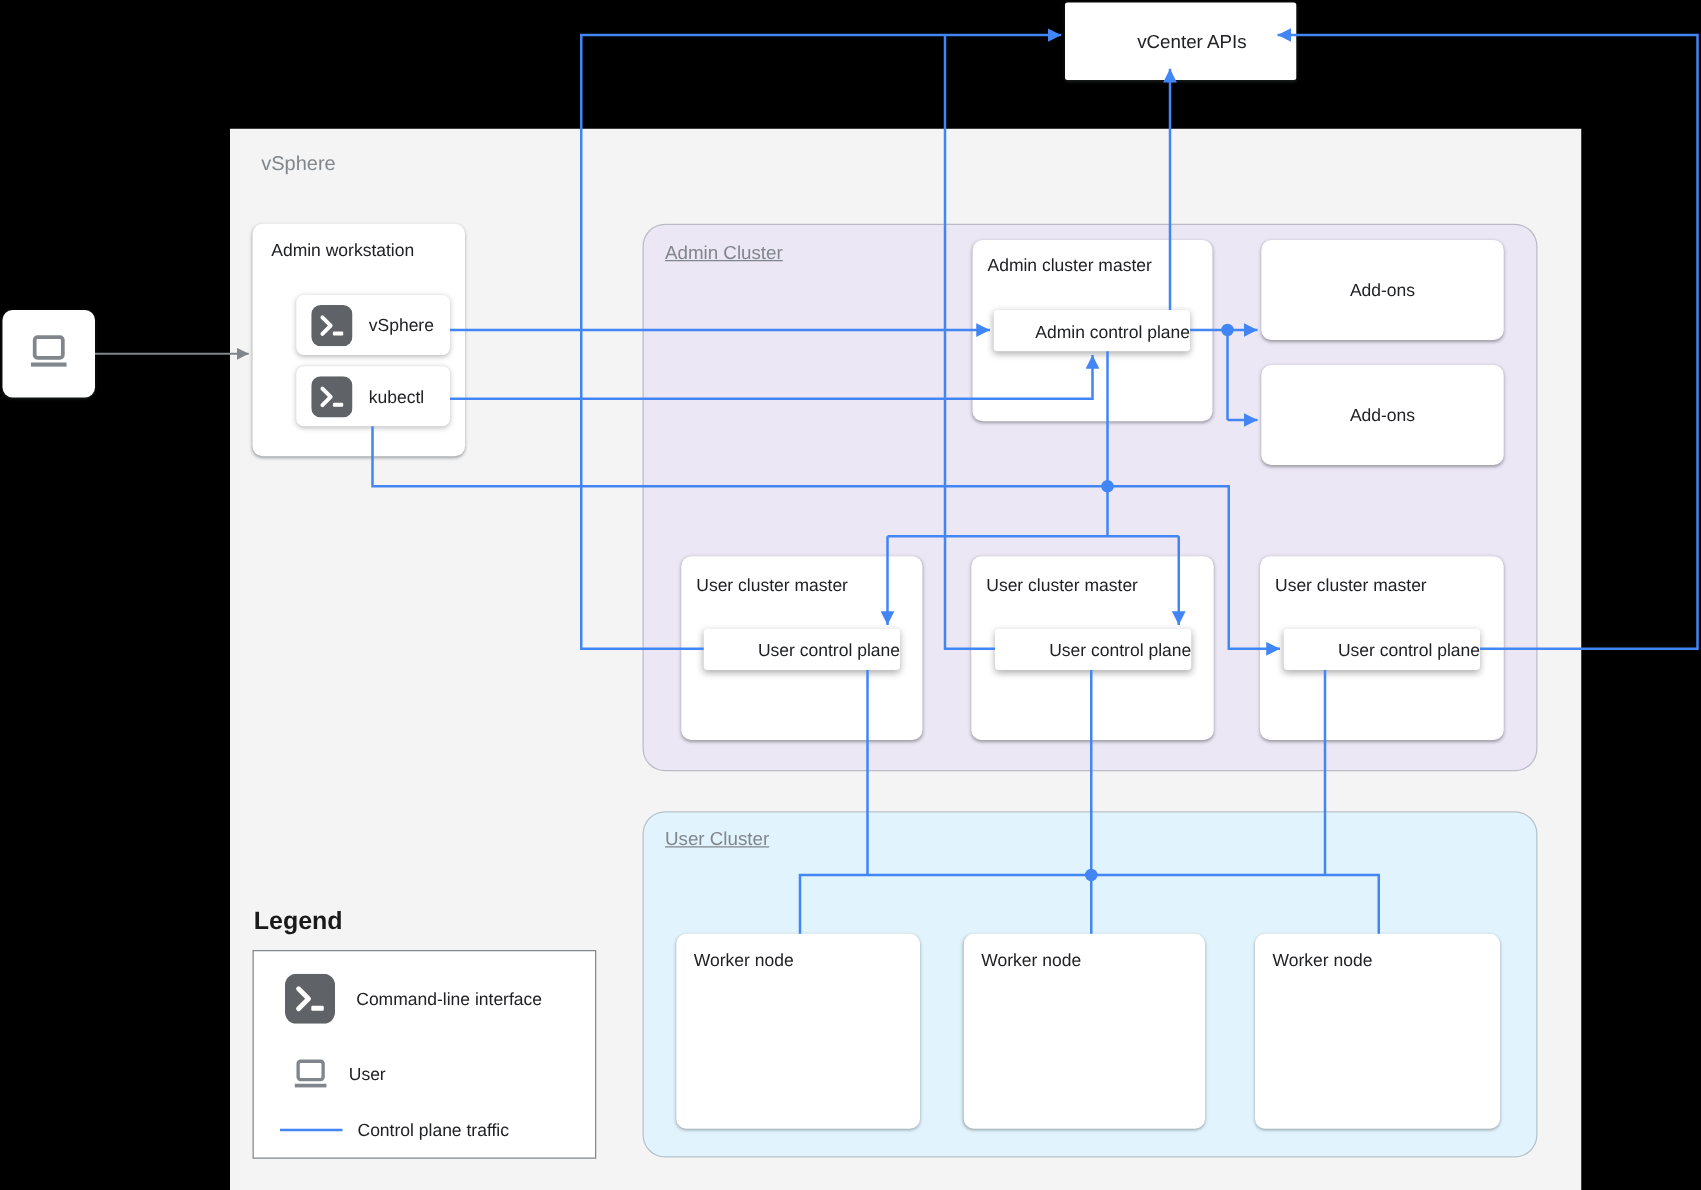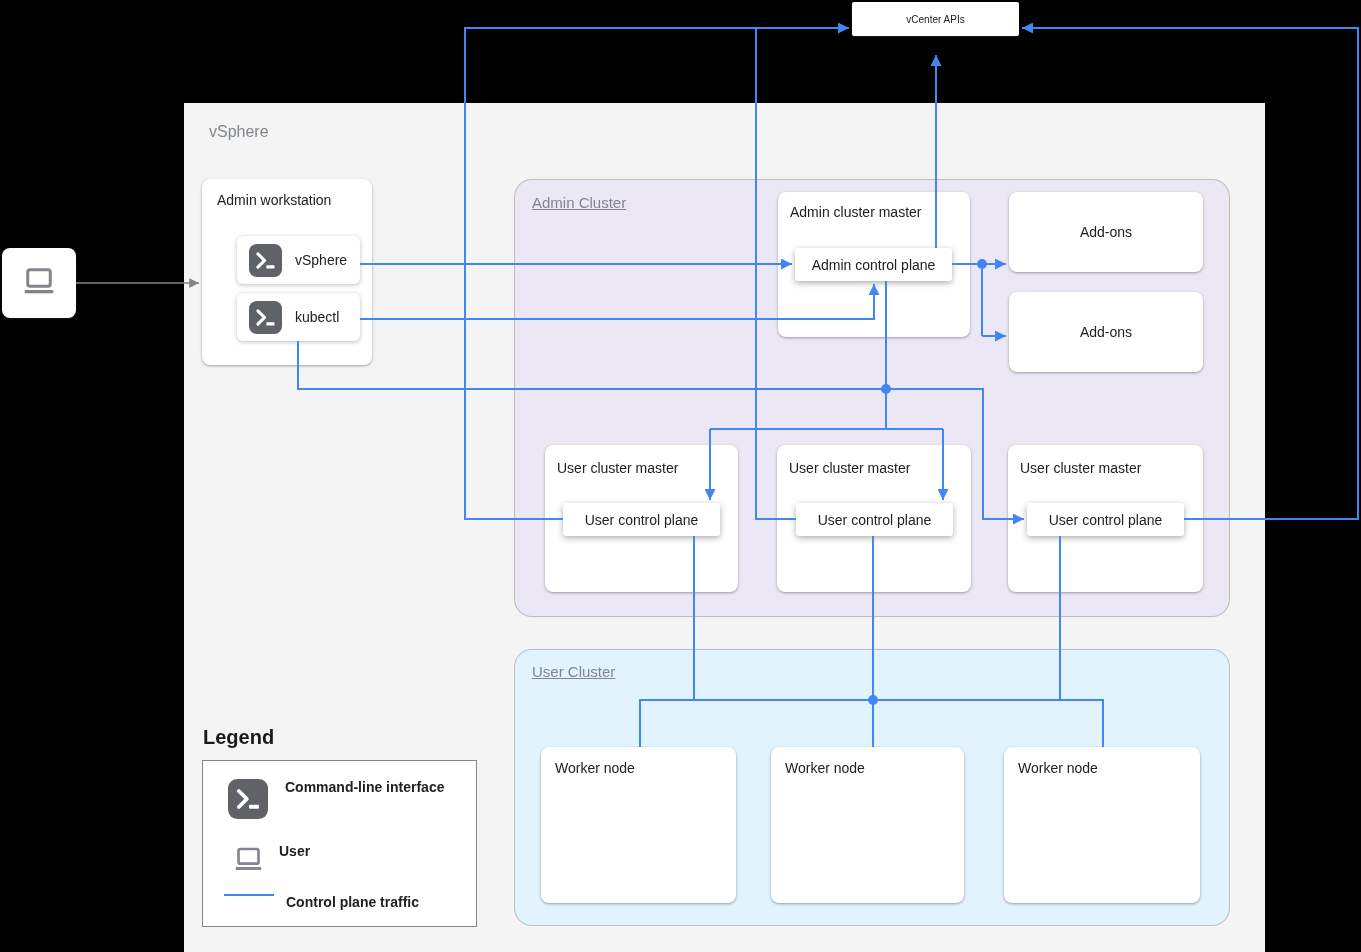--- a/index.html
+++ b/index.html
@@ -8,40 +8,40 @@
   }
   html,body{margin:0;padding:0;background:var(--black);}
   #canvas{position:relative;width:1361px;height:952px;background:var(--black);
           font-family:"Liberation Sans",sans-serif;color:var(--text);overflow:hidden;}
   .abs{position:absolute;}
   #vsphere{left:184px;top:103px;width:1081px;height:849px;background:var(--surface);}
   .area-label{font-size:16px;color:var(--muted);}
   .card{background:var(--card);border-radius:8px;
         box-shadow:0 1px 3px rgba(60,64,67,.32),0 1px 2px rgba(60,64,67,.18);}
   .cp-box{background:var(--card);border-radius:3px;box-shadow:0 2px 6px rgba(0,0,0,.32);
-          display:flex;align-items:center;justify-content:center;font-size:14px;}
+          display:flex;align-items:center;justify-content:flex-end;font-size:14px;}
   .box-title{position:absolute;font-size:14px;color:var(--text);white-space:nowrap;}
   .container-zone{border-radius:18px;border:1px solid rgba(128,134,139,.45);box-sizing:border-box;}
   #admin-cluster{left:514px;top:179px;width:716px;height:438px;background:var(--admin-bg);}
   #user-cluster{left:514px;top:649px;width:716px;height:277px;background:var(--user-bg);}
   .zone-label{position:absolute;left:17px;top:14px;font-size:15px;color:var(--muted);text-decoration:underline;}
-  #vcenter-box{left:852px;top:2px;width:167px;height:34px;background:var(--card);border-radius:2px;
-               display:flex;align-items:center;justify-content:center;font-size:10px;}
+  #vcenter-box{left:852px;top:2px;width:167px;height:62px;background:var(--card);border-radius:2px;
+               display:flex;align-items:center;justify-content:center;font-size:15px;padding-left:18px;}
   #user-box{left:2px;top:248px;width:74px;height:70px;background:var(--card);border-radius:8px;
             display:flex;align-items:center;justify-content:center;}
   #admin-ws{left:202px;top:179px;width:170px;height:186px;}
   .tool{position:absolute;left:35px;width:123px;height:48px;background:var(--card);border-radius:6px;
         box-shadow:0 1px 4px rgba(60,64,67,.35);display:flex;align-items:center;}
   .tool .ticon{margin-left:12px;width:33px;height:33px;flex:0 0 auto;}
   .tool .tlabel{margin-left:13px;font-size:14px;}
   .addons{display:flex;align-items:center;justify-content:center;font-size:14px;}
   #legend-title{left:203px;top:726px;font-size:20px;color:#1a1a1a;font-weight:bold;}
   #legend-box{left:202px;top:760px;width:275px;height:167px;background:var(--card);
               border:1px solid var(--muted);box-sizing:border-box;}
-  .legend-row{position:absolute;display:flex;font-size:14px;font-weight:bold;}
+  .legend-row{position:absolute;display:flex;align-items:center;font-size:14px;}
   .legend-line{width:50px;height:2px;background:var(--accent);}
   #connectors{left:0;top:0;pointer-events:none;}
   #connectors path{fill:none;stroke:var(--accent);stroke-width:2;}
   #connectors path.gray{stroke:var(--muted);stroke-width:1.5;}
   #connectors circle{fill:var(--accent);}
   #arrowB path{fill:var(--accent);stroke:none;}
   #arrowG path{fill:var(--muted);stroke:none;}
 </style>
 </head>
 <body>

